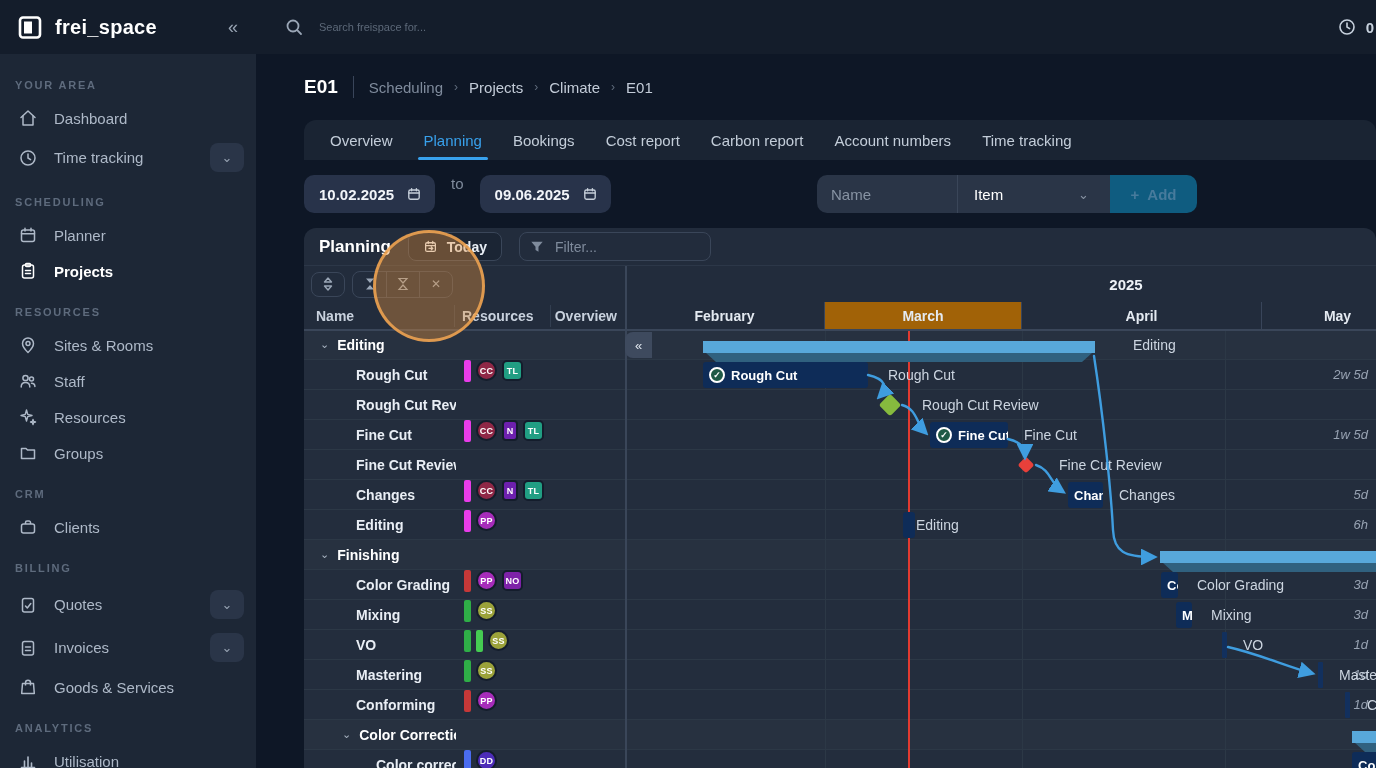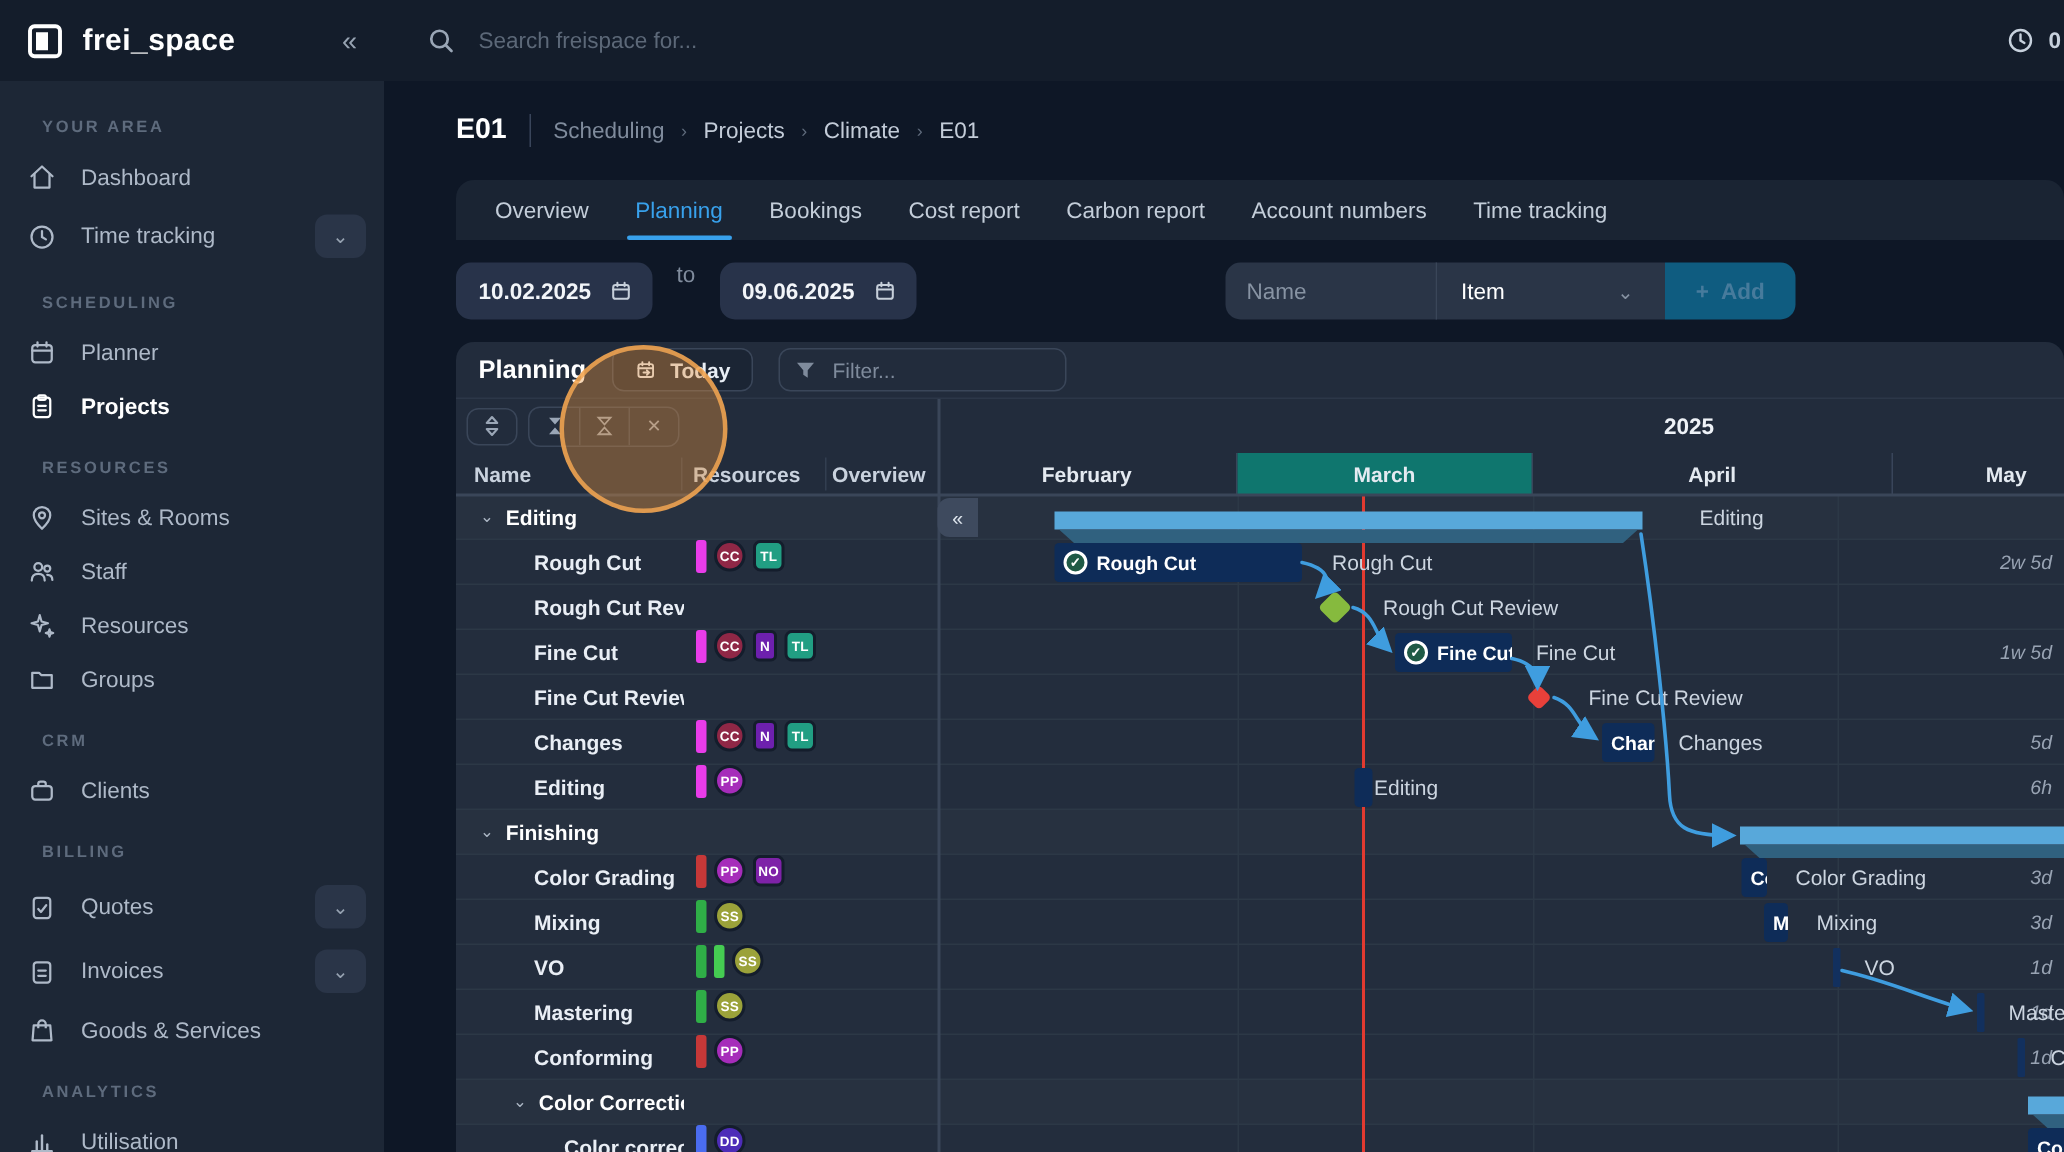--- a/index.html
+++ b/index.html
@@ -7,26 +7,26 @@
        font-family:"Liberation Sans",sans-serif;color:#e8edf4;-webkit-font-smoothing:antialiased}
   
   .topbar{position:absolute;left:0;top:0;width:1376px;height:54px;background:#141d2b;display:flex;align-items:center;z-index:6}
   .brand{width:256px;min-width:256px;display:flex;align-items:center;gap:12px;padding:0 18px;box-sizing:border-box}
   .logo-ic{width:25px;height:25px;display:flex}
   .brand-name{font-size:20px;font-weight:bold;letter-spacing:.3px;color:#fff;white-space:nowrap}
   .brand-name .u{text-decoration-thickness:2px;text-underline-offset:5px}
   .sb-collapse{margin-left:auto;color:#97a3b2;font-size:18px;cursor:pointer}
   .searchwrap{display:flex;align-items:center;gap:13px;padding-left:28px;flex:1}
   .search-ic{color:#9aa6b6;display:flex}
-  .searchwrap input{background:transparent;border:none;outline:none;color:#737373;font-size:15px;width:420px}
+  .searchwrap input{background:transparent;border:none;outline:none;color:#737373;font-size:11px;width:420px}
   .searchwrap input::placeholder{color:#5c6878}
   .top-right{display:flex;align-items:center;gap:9px;color:#c7d1dd;padding-right:2px;font-size:15px;font-weight:bold}
   
   .sidebar{position:absolute;left:0;top:54px;bottom:0;width:256px;background:#1d2736;box-sizing:border-box;padding-top:8px;z-index:5}
-  .sb-label{padding:17px 28px 9px;font-size:11px;font-weight:bold;letter-spacing:1.8px;color:#5e6b7d}
+  .sb-label{padding:17px 15px 9px;font-size:11px;font-weight:bold;letter-spacing:1.8px;color:#5e6b7d}
   .sb-item{display:flex;align-items:center;gap:15px;padding:7px 12px 7px 17px;color:#aeb9c8;font-size:15px;cursor:pointer;position:relative}
   .sb-item.active{color:#fff;font-weight:bold}
   .sb-icon{width:22px;height:22px;display:flex;align-items:center;justify-content:center}
   .sb-chevbtn{margin-left:auto;width:34px;height:29px;background:#2a3548;border-radius:8px;display:flex;align-items:center;justify-content:center;color:#97a3b2;font-size:13px;cursor:pointer}
   
   .crumbband{position:absolute;left:256px;top:54px;width:1120px;height:66px;display:flex;align-items:center;gap:15px;padding-left:48px;box-sizing:border-box;background:#0e1726}
   .crumb-code{font-size:19px;font-weight:bold;color:#fff}
   .crumb-pipe{width:1px;height:22px;background:#39455a}
   .crumbs{display:flex;align-items:center;gap:11px;font-size:15px}
   .crumbs .muted{color:#7f8b9c}
@@ -80,21 +80,21 @@
   .res{position:absolute;left:160px;top:0;bottom:0;display:flex;align-items:flex-start;gap:5px}
   .cap{width:7px;height:22px;border-radius:2px}
   .badge{height:21px;min-width:21px;border-radius:50%;display:flex;align-items:center;justify-content:center;font-size:9px;font-weight:bold;color:#fff;border:2px solid #141d2c;box-sizing:border-box;padding:0 1px;letter-spacing:.2px}
   .badge.square{border-radius:5px}
   .badge.narrow{min-width:16px;border-radius:4px}
   .dur{position:absolute;right:8px;top:0;bottom:0;display:flex;align-items:center;font-style:italic;color:#98a3b3;font-size:13px}
   
   .g-year{position:absolute;left:772px;top:48px;width:100px;text-align:center;font-weight:bold;font-size:15px;color:#eef2f7;z-index:2}
   .g-months{position:absolute;left:321px;top:74px;width:751px;height:28px;display:flex;overflow:hidden;z-index:2}
   .g-month{box-sizing:border-box;border-right:1px solid #39455a;display:flex;align-items:center;justify-content:center;font-weight:bold;font-size:14px;color:#e4eaf1;flex:none}
-  .g-month.hl{background:#0f766e}
+  .g-month.hl{background:#a16207}
   .g-month:last-child{border-right:none}
   
   .g-body{position:absolute;left:321px;top:102px;width:751px;height:438px;overflow:hidden}
   .g-vline{position:absolute;top:0;bottom:0;width:1px;background:#2c3846;z-index:1}
   .g-today{position:absolute;top:0;bottom:0;width:2px;background:#e23a30;z-index:2}
   .g-sum{position:absolute;height:12px;background:#58a8da;z-index:3}
   .g-sum::after{content:"";position:absolute;top:12px;left:3px;right:3px;height:9px;background:#30617f;
                 clip-path:polygon(0 0,100% 0,calc(100% - 10px) 100%,10px 100%)}
   .g-bar{position:absolute;height:26px;background:#0e2c58;border-radius:3px;display:flex;align-items:center;padding:0 6px;box-sizing:border-box;font-size:13px;font-weight:bold;color:#fff;white-space:nowrap;overflow:hidden;z-index:3}
   .check{width:16px;height:16px;min-width:16px;border-radius:50%;border:2px solid #fff;box-sizing:border-box;display:flex;align-items:center;justify-content:center;font-size:9px;color:#fff;margin-right:6px;background:#1f5a46}

